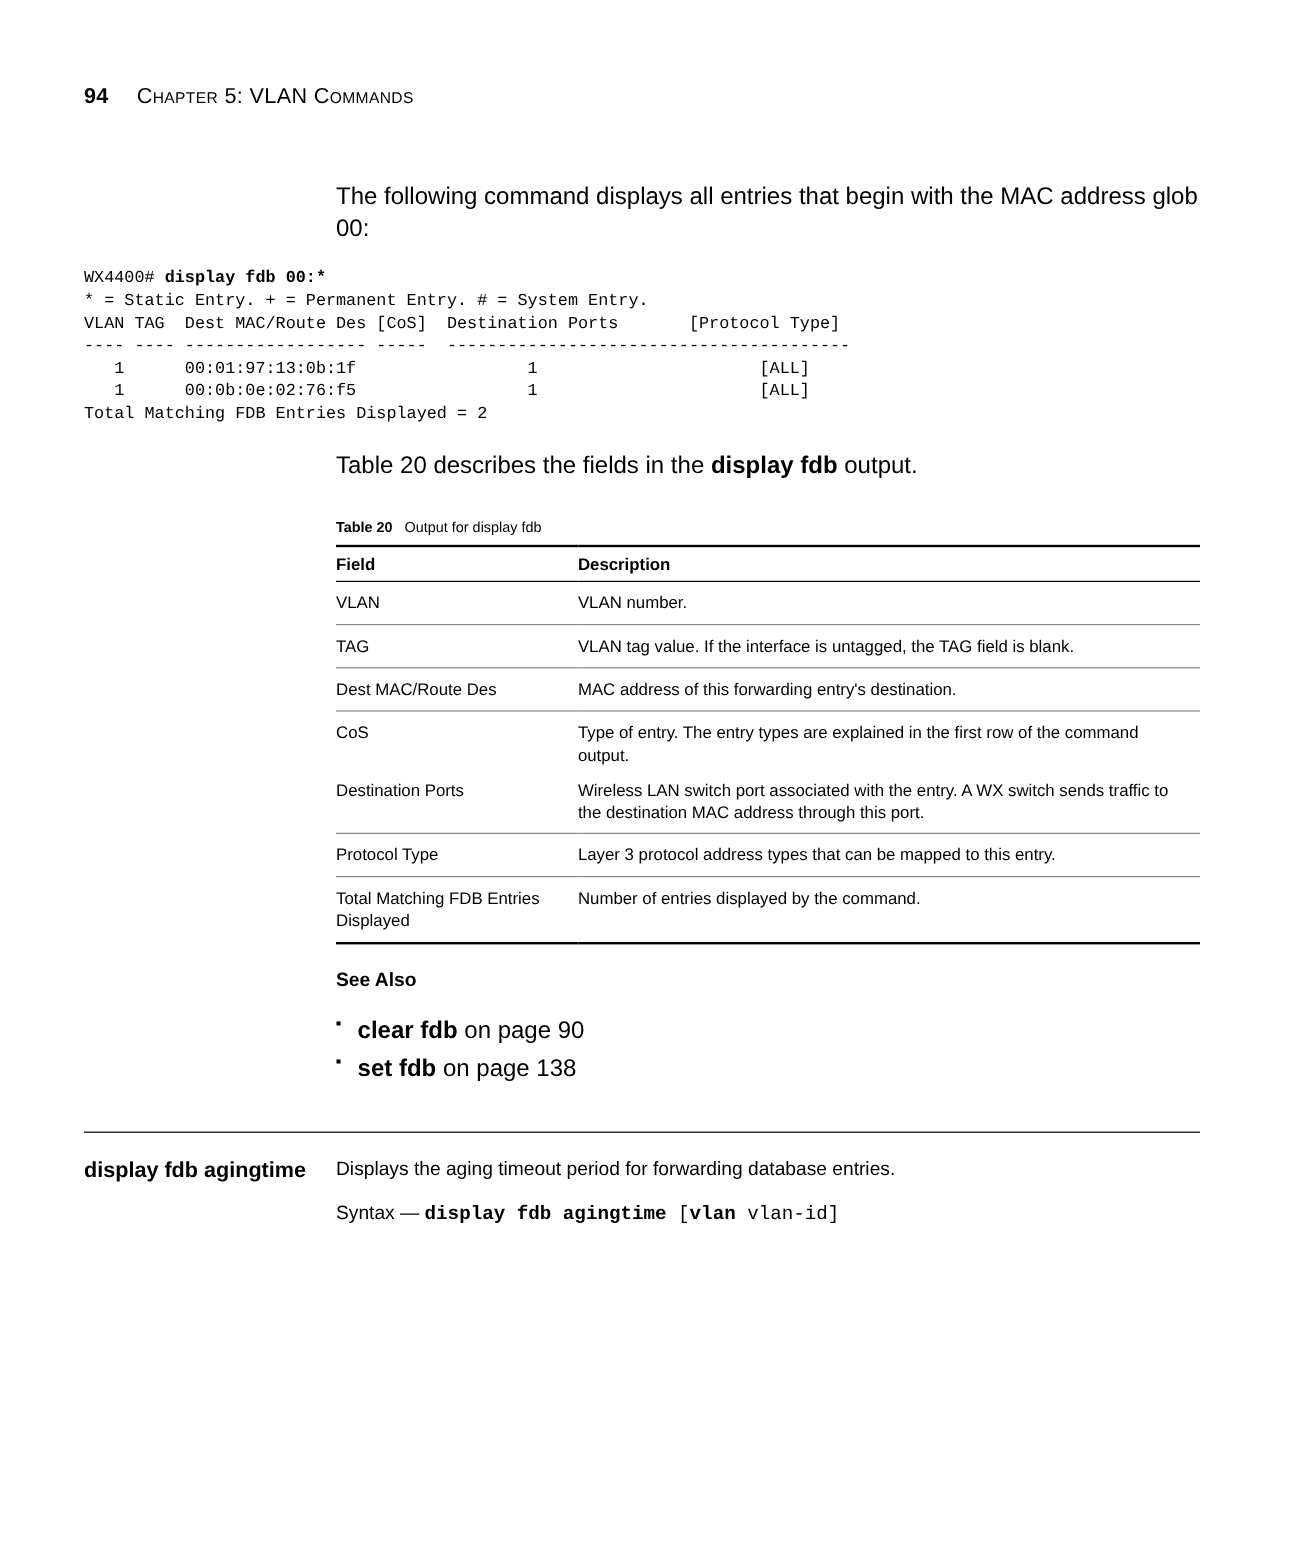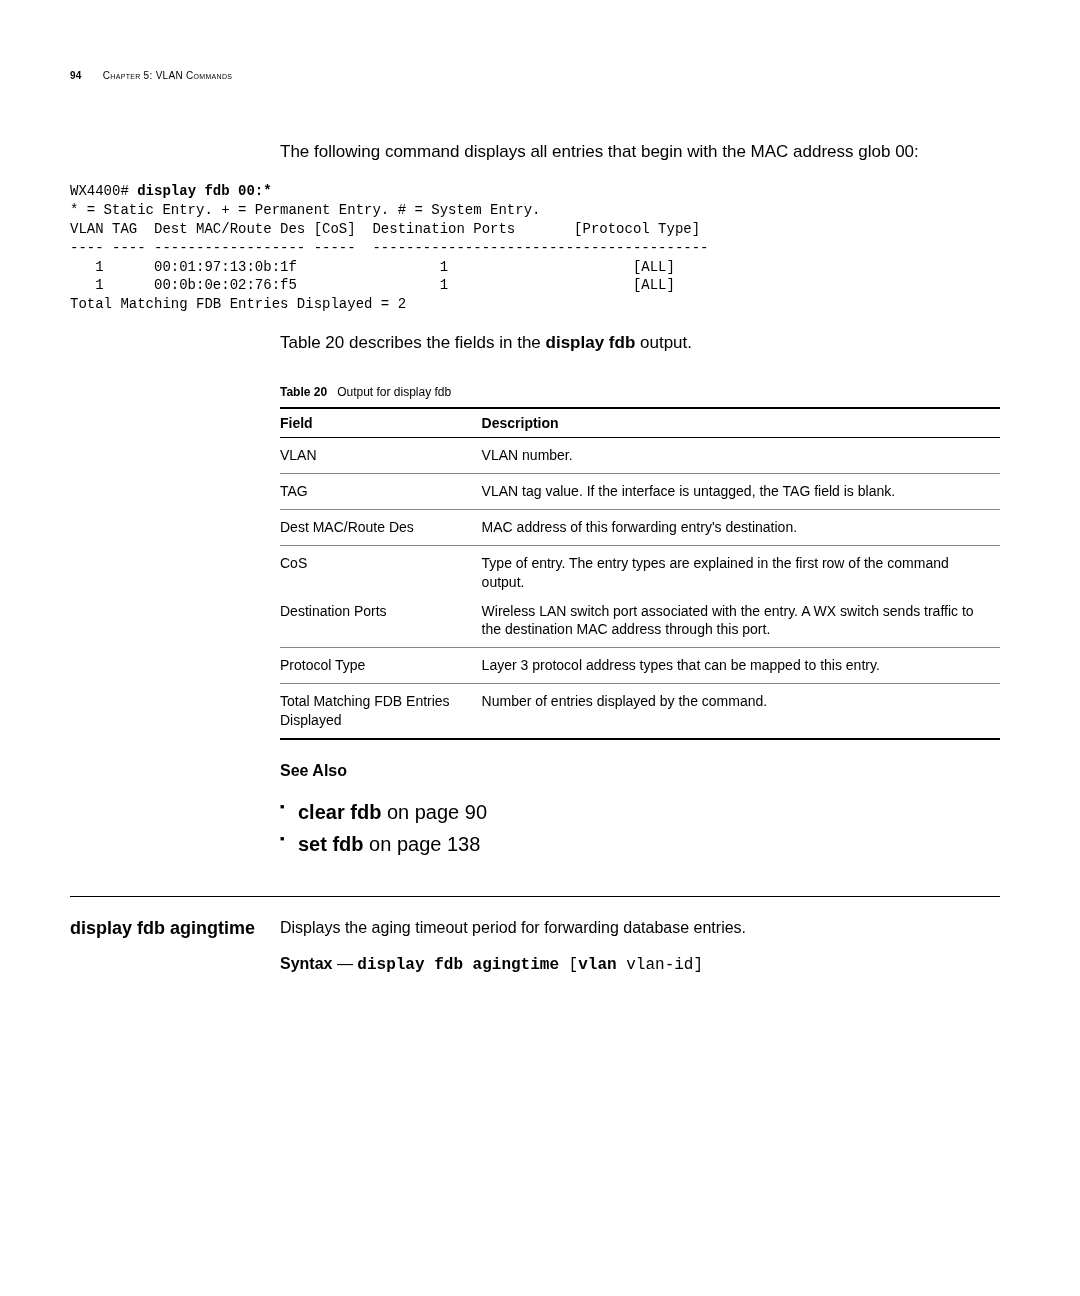--- a/index.html
+++ b/index.html
@@ -6,36 +6,36 @@
     font-family: "Helvetica Neue", Arial, sans-serif;
     font-size: 14px;
     color: #000;
     background: #fff;
     margin: 0;
     padding: 70px 80px 60px 70px;
     width: 1080px;
     box-sizing: border-box;
   }
   .header-line {
-    font-size: 10px;
+    font-size: 18px;
     letter-spacing: 0.3px;
     margin-bottom: 60px;
   }
   .header-line .page-num {
     font-weight: bold;
     margin-right: 18px;
   }
   .header-line .smallcaps {
     font-variant: small-caps;
   }
   .content-col {
     margin-left: 210px;
   }
   .para {
-    font-size: 17px;
+    font-size: 20px;
     line-height: 1.35;
     margin-bottom: 18px;
   }
   pre.code {
     font-family: "Courier New", monospace;
     font-size: 14px;
     line-height: 1.35;
     margin: 0 0 18px 0;
     white-space: pre;
   }
@@ -113,21 +113,21 @@
     line-height: 1.25;
   }
   .right-body {
     flex: 1;
     font-size: 16px;
     line-height: 1.4;
   }
   .syntax-line {
     margin-top: 14px;
   }
-  .syntax-line .label-bold { font-weight: bold; }
+  .syntax-line .label-bold { font-weight: normal; }
   code.inline {
     font-family: "Courier New", monospace;
   }
   code.inline.bold { font-weight: bold; }
   code.inline.italic { font-style: italic; }
 </style>
 </head>
 <body>
 
 <div class="header-line">

